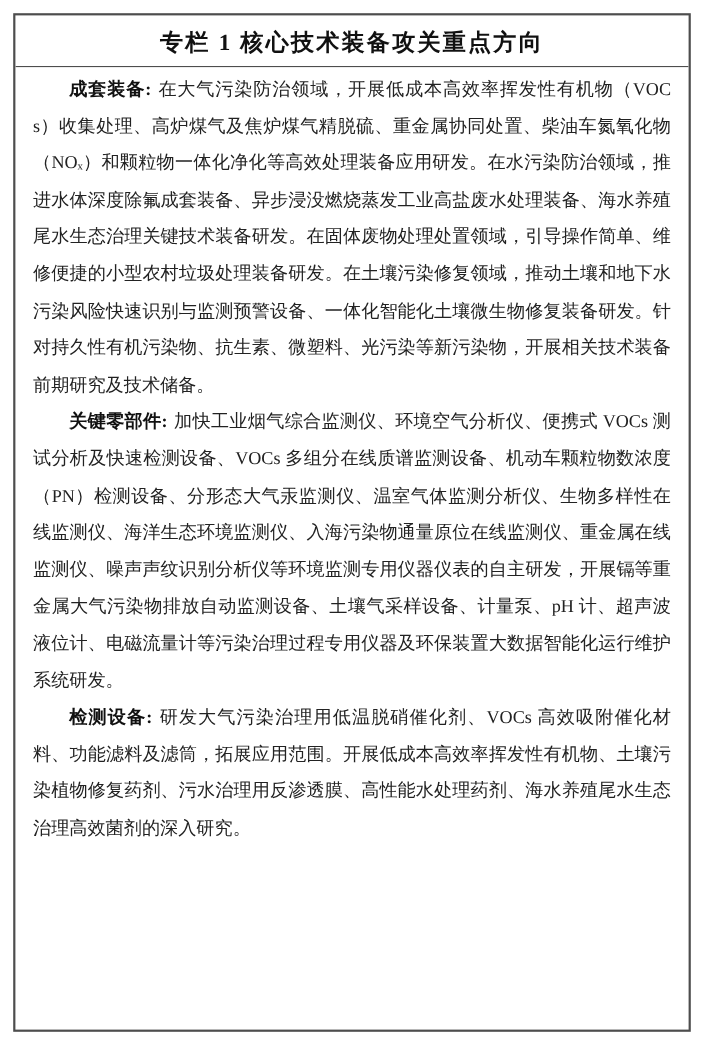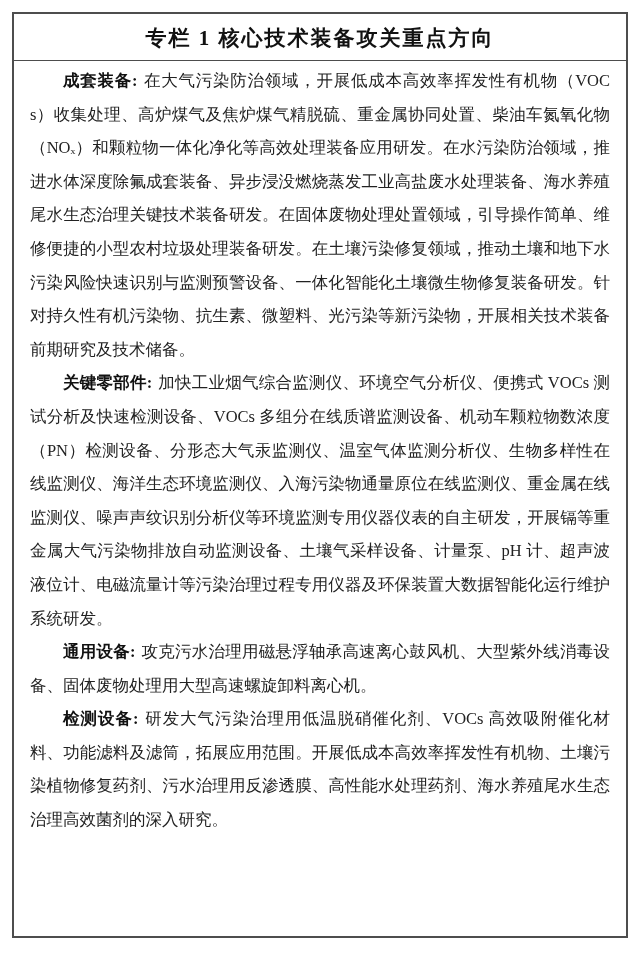--- a/index.html
+++ b/index.html
@@ -62,20 +62,19 @@
   <div class="panel">
 
     <div class="panel-title">专栏 1 核心技术装备攻关重点方向</div>
 
     <div class="panel-body">
 
       <p class="para"><span class="para-label">成套装备:</span><span>在大气污染防治领域，开展低成本高效率挥发性有机物（VOCs）收集处理、高炉煤气及焦炉煤气精脱硫、重金属协同处置、柴油车氮氧化物（NOₓ）和颗粒物一体化净化等高效处理装备应用研发。在水污染防治领域，推进水体深度除氟成套装备、异步浸没燃烧蒸发工业高盐废水处理装备、海水养殖尾水生态治理关键技术装备研发。在固体废物处理处置领域，引导操作简单、维修便捷的小型农村垃圾处理装备研发。在土壤污染修复领域，推动土壤和地下水污染风险快速识别与监测预警设备、一体化智能化土壤微生物修复装备研发。针对持久性有机污染物、抗生素、微塑料、光污染等新污染物，开展相关技术装备前期研究及技术储备。</span></p>
 
       <p class="para"><span class="para-label">关键零部件:</span><span>加快工业烟气综合监测仪、环境空气分析仪、便携式 VOCs 测试分析及快速检测设备、VOCs 多组分在线质谱监测设备、机动车颗粒物数浓度（PN）检测设备、分形态大气汞监测仪、温室气体监测分析仪、生物多样性在线监测仪、海洋生态环境监测仪、入海污染物通量原位在线监测仪、重金属在线监测仪、噪声声纹识别分析仪等环境监测专用仪器仪表的自主研发，开展镉等重金属大气污染物排放自动监测设备、土壤气采样设备、计量泵、pH 计、超声波液位计、电磁流量计等污染治理过程专用仪器及环保装置大数据智能化运行维护系统研发。</span></p>
 
-      <p class="para"><span class="para-label">通用设备:</span><span>攻克污水治理用磁悬浮轴承高速离心鼓风机、大型紫外线消毒设备、固体废物处理用大型高速螺旋卸料离心机。</span></p>
 
       <p class="para"><span class="para-label">检测设备:</span><span>研发大气污染治理用低温脱硝催化剂、VOCs 高效吸附催化材料、功能滤料及滤筒，拓展应用范围。开展低成本高效率挥发性有机物、土壤污染植物修复药剂、污水治理用反渗透膜、高性能水处理药剂、海水养殖尾水生态治理高效菌剂的深入研究。</span></p>
 
 
     </div>
   </div>
 </div>
 
 </body></html>

